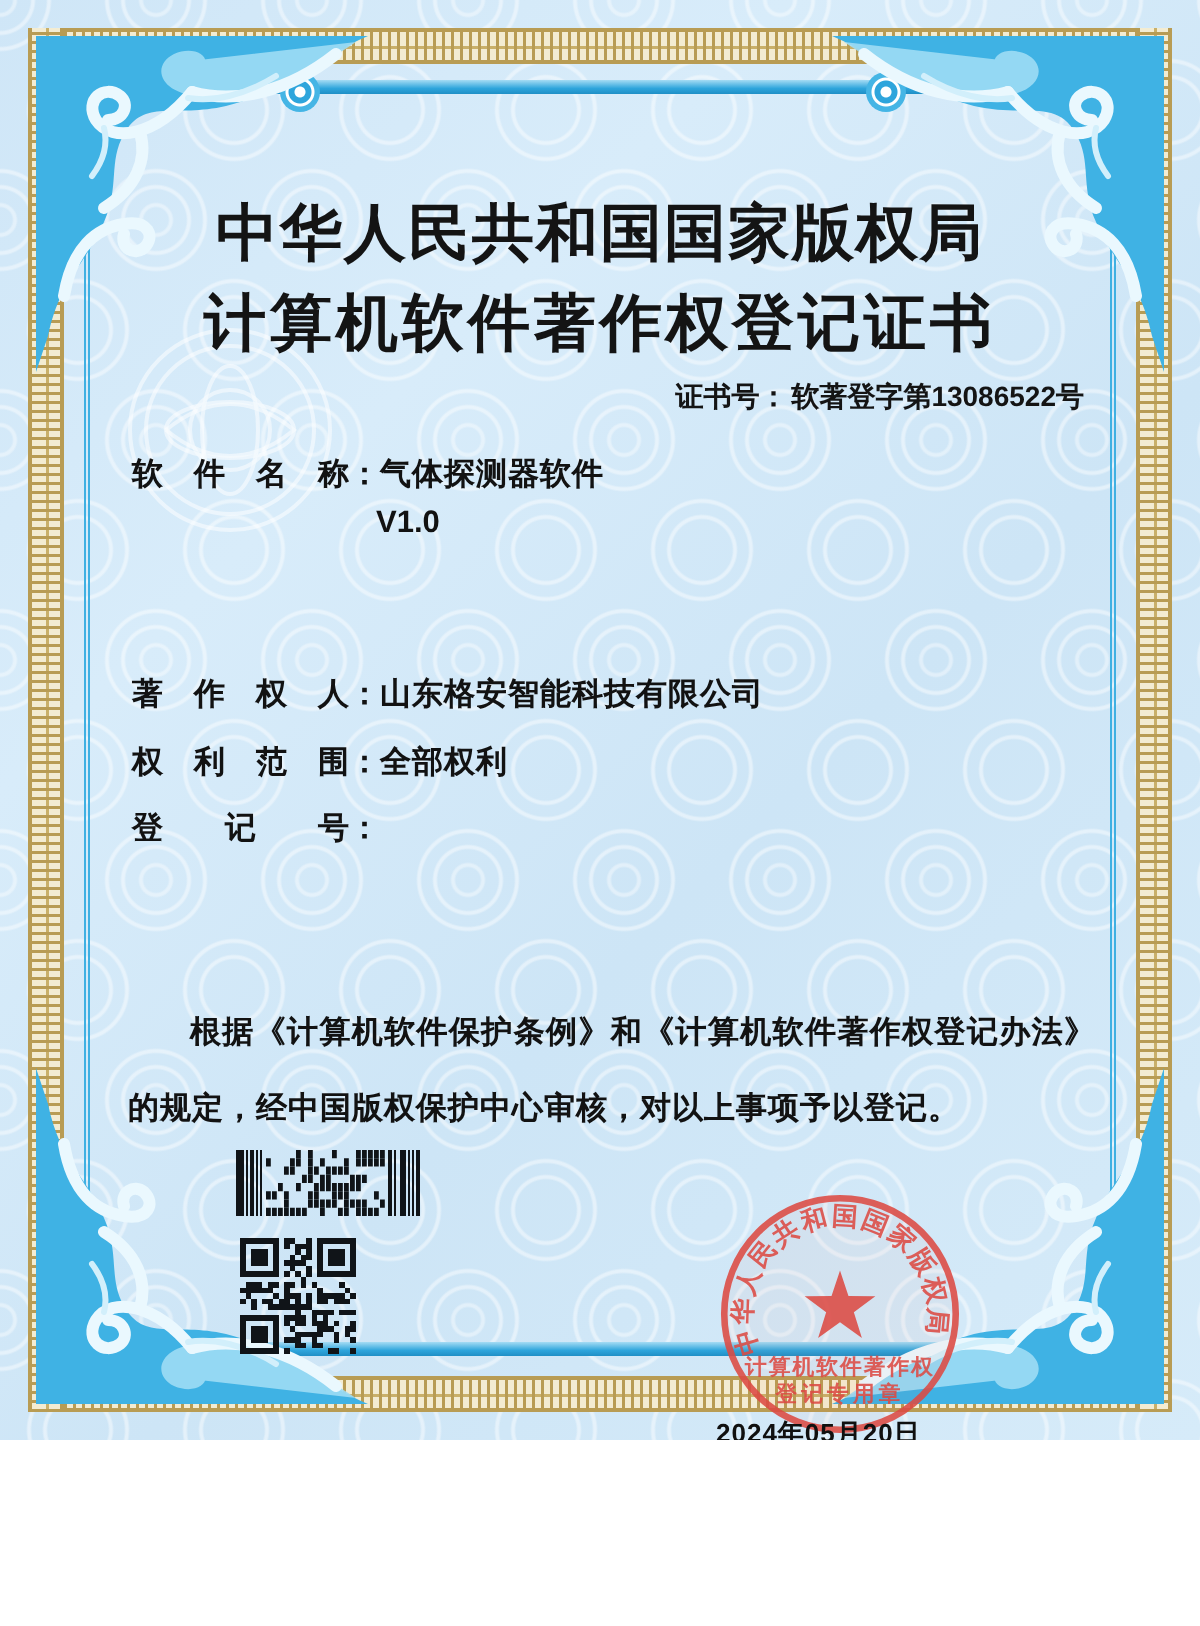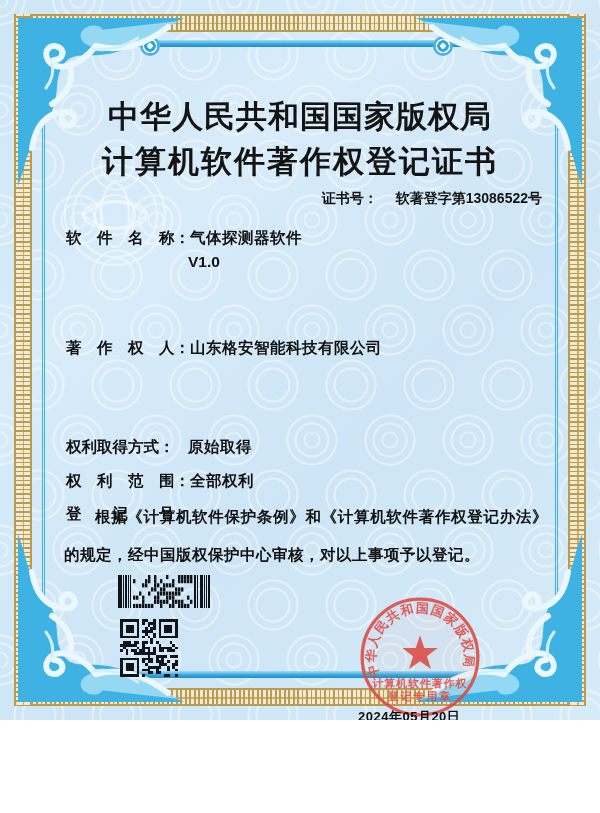--- a/index.html
+++ b/index.html
@@ -49,21 +49,21 @@
   .corner-bl{bottom:18px;left:18px;transform:scaleY(-1);}
   .corner-br{bottom:18px;right:18px;transform:scale(-1,-1);}
   
   .rosette{position:absolute;left:58px;top:158px;pointer-events:none;opacity:.8;}
   
   .title{position:absolute;left:0;right:0;text-align:center;color:#141414;
     font-weight:bold;font-size:31px;letter-spacing:1px;}
   .title-1{top:96px;}
   .title-2{top:141px;letter-spacing:2px;}
   .certno{position:absolute;right:58px;top:190px;font-size:14px;font-weight:bold;color:#141414;}
-  .certno .lbl{margin-right:18px;}
+  .certno .lbl{margin-right:2px;}
   .fields{position:absolute;left:66px;top:228px;right:46px;color:#121212;}
   .frow{display:flex;align-items:center;font-weight:bold;font-size:15.5px;line-height:20px;}
   .frow .lab{flex:0 0 122px;white-space:nowrap;}
   .frow .val{letter-spacing:.5px;}
   .version-row{margin-left:122px;font-weight:bold;font-size:15.5px;line-height:20px;margin-top:4px;}
   .mt-owner{margin-top:66px;}
   .mt-acq{margin-top:79px;}
   .mt-scope{margin-top:14px;}
   .mt-reg{margin-top:13px;}
   .statement{position:absolute;left:64px;right:52px;top:498px;
@@ -181,24 +181,20 @@
 
   <div class="fields">
     <div class="frow">
       <span class="lab">软　件　名　称：</span>
       <span class="val">气体探测器软件</span>
     </div>
     <div class="version-row">V1.0</div>
     <div class="frow mt-owner">
       <span class="lab">著　作　权　人：</span>
       <span class="val">山东格安智能科技有限公司</span>
-    </div>
-    <div class="frow mt-acq">
-      <span class="lab">权利取得方式：</span>
-      <span class="val">原始取得</span>
     </div>
     <div class="frow mt-scope">
       <span class="lab">权　利　范　围：</span>
       <span class="val">全部权利</span>
     </div>
     <div class="frow mt-reg">
       <span class="lab">登　　记　　号：</span>
     </div>
   </div>
 

